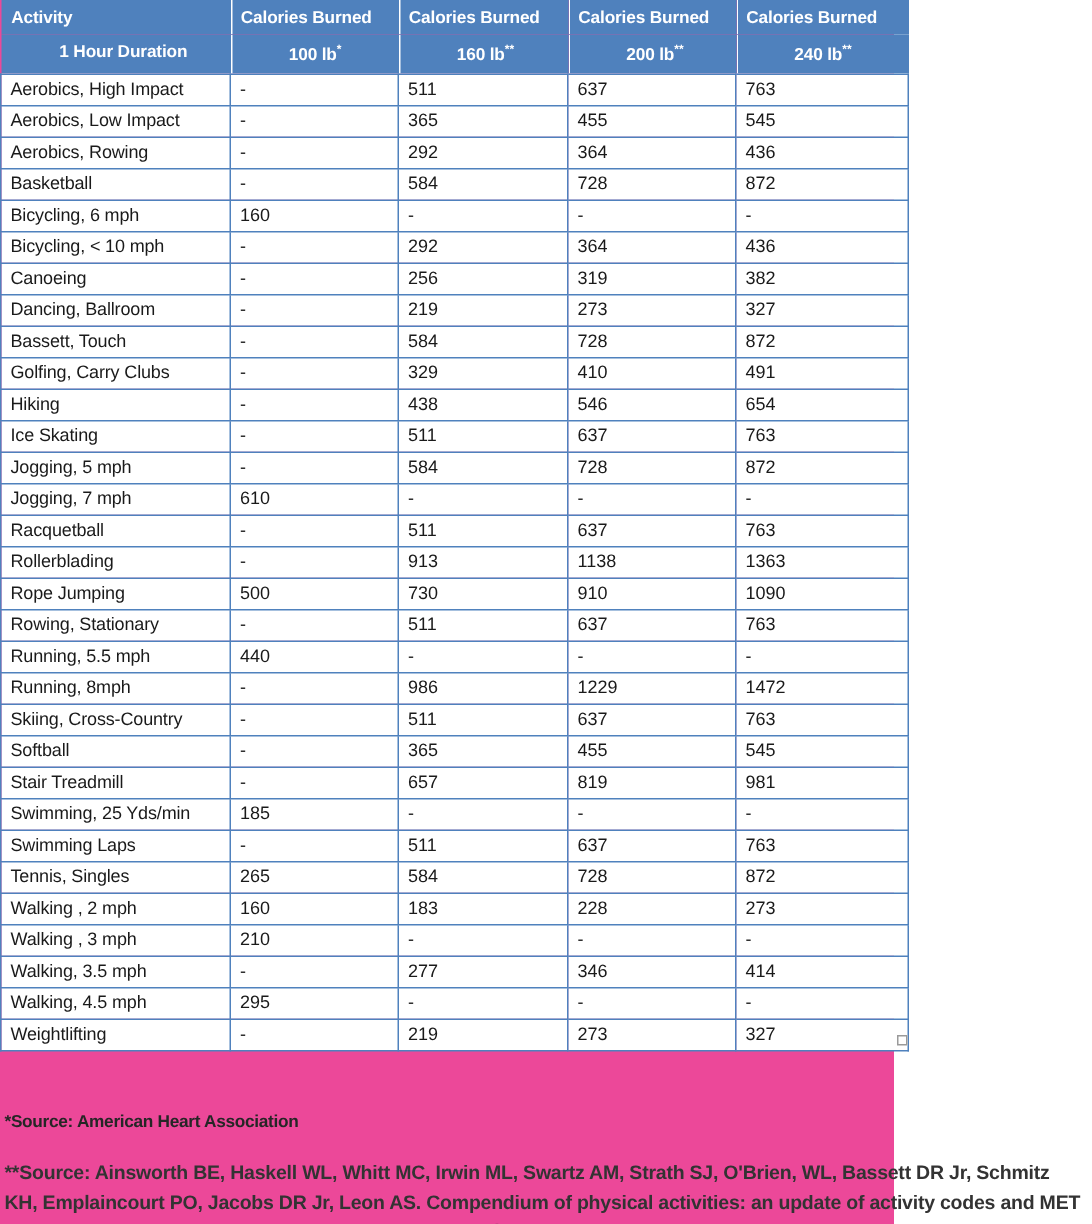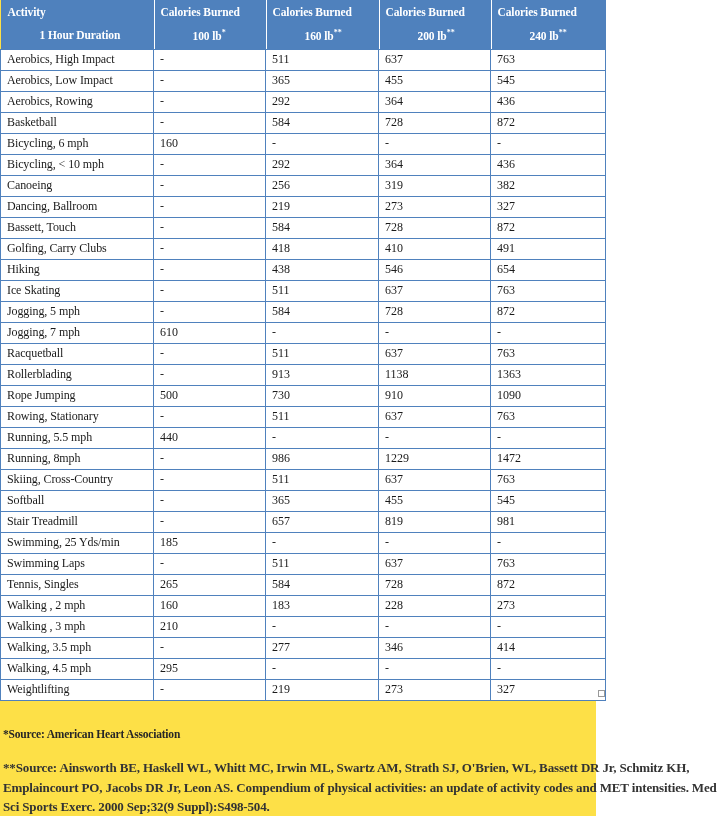--- a/index.html
+++ b/index.html
@@ -7,22 +7,21 @@
     margin: 0; padding: 0;
     width: 728px; height: 816px;
     background: #ffffff;
     font-family: "Liberation Sans", sans-serif;
     overflow: hidden;
   }
   #page {
     position: relative;
     width: 596px;
     height: 816px;
-    background: #fde047;
-    font-family: Liberation Serif, serif;
+    background: #ec4899;
   }
 
   
   #calorie-table {
     position: absolute;
     left: 0; top: 0;
     width: 605px;
     border-collapse: collapse;
     table-layout: fixed;
   }
@@ -88,21 +87,21 @@
     position: absolute;
     left: 3px;
     top: 726px;
     width: 720px;
   }
   .note-primary {
     font-size: 11.5px;
     font-weight: bold;
     color: #262626;
     letter-spacing: -0.2px;
-    margin: 2px 0 18px 0;
+    margin: 16px 0 18px 0;
     white-space: nowrap;
   }
   .note-secondary {
     font-size: 13px;
     font-weight: bold;
     color: #333333;
     line-height: 19.5px;
     letter-spacing: -0.15px;
     margin: 0;
     width: 722px;
@@ -197,21 +196,21 @@
         <tr>
           <td class="activity">Bassett, Touch</td>
           <td class="num">-</td>
           <td class="num">584</td>
           <td class="num">728</td>
           <td class="num">872</td>
         </tr>
         <tr>
           <td class="activity">Golfing, Carry Clubs</td>
           <td class="num">-</td>
-          <td class="num">418</td>
+          <td class="num">329</td>
           <td class="num">410</td>
           <td class="num">491</td>
         </tr>
         <tr>
           <td class="activity">Hiking</td>
           <td class="num">-</td>
           <td class="num">438</td>
           <td class="num">546</td>
           <td class="num">654</td>
         </tr>

